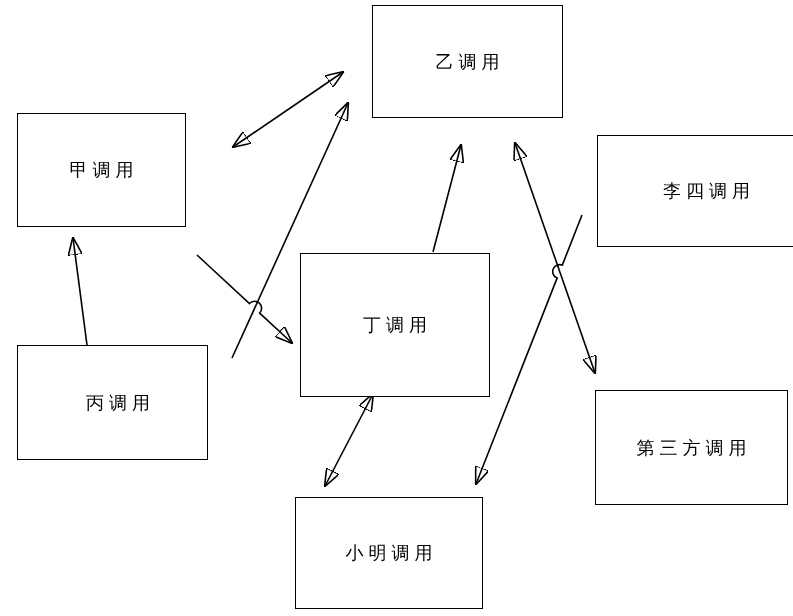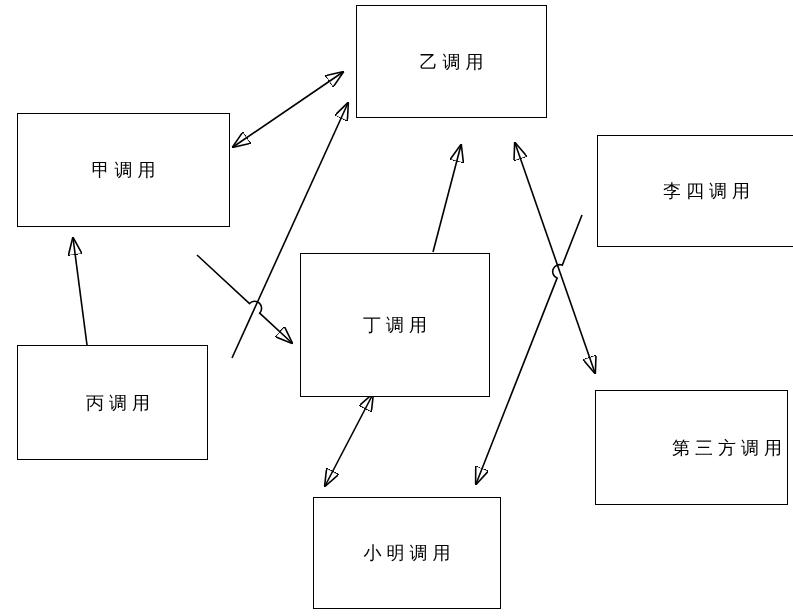--- a/index.html
+++ b/index.html
@@ -66,41 +66,41 @@
 
     <path d="M 433 252 L 461 145" marker-end="url(#ah)"></path>
 
     <path d="M 515 143 L 595 373" marker-start="url(#ah)" marker-end="url(#ah)"></path>
 
     <path d="M 582 215 L 562.3 265.1 A 7 7 0 0 0 557.1 278.1 L 476 484" marker-end="url(#ah)"></path>
 
     <path d="M 373 394 L 325 486" marker-start="url(#ah)" marker-end="url(#ah)"></path>
   </svg>
 
-  <div class="node" style="left:356px; top:5px; width:191px; height:113px;">
+  <div class="node" style="left:372px; top:5px; width:191px; height:113px;">
     <span class="node-label">乙调用</span>
   </div>
 
-  <div class="node" style="left:17px; top:113px; width:213px; height:114px;">
+  <div class="node" style="left:17px; top:113px; width:169px; height:114px;">
     <span class="node-label">甲调用</span>
   </div>
 
   <div class="node" style="left:597px; top:135px; width:219px; height:112px;">
     <span class="node-label">李四调用</span>
   </div>
 
   <div class="node" style="left:300px; top:253px; width:190px; height:144px;">
     <span class="node-label">丁调用</span>
   </div>
 
   <div class="node" style="left:17px; top:345px; width:191px; height:115px;padding-left:11px;">
     <span class="node-label">丙调用</span>
   </div>
 
-  <div class="node" style="left:595px; top:390px; width:193px; height:115px;justify-content:flex-end;">
+  <div class="node" style="left:595px; top:390px; width:193px; height:115px;">
     <span class="node-label">第三方调用</span>
   </div>
 
-  <div class="node" style="left:313px; top:497px; width:188px; height:112px;">
+  <div class="node" style="left:295px; top:497px; width:188px; height:112px;">
     <span class="node-label">小明调用</span>
   </div>
 
 </div>
 
 </body></html>

